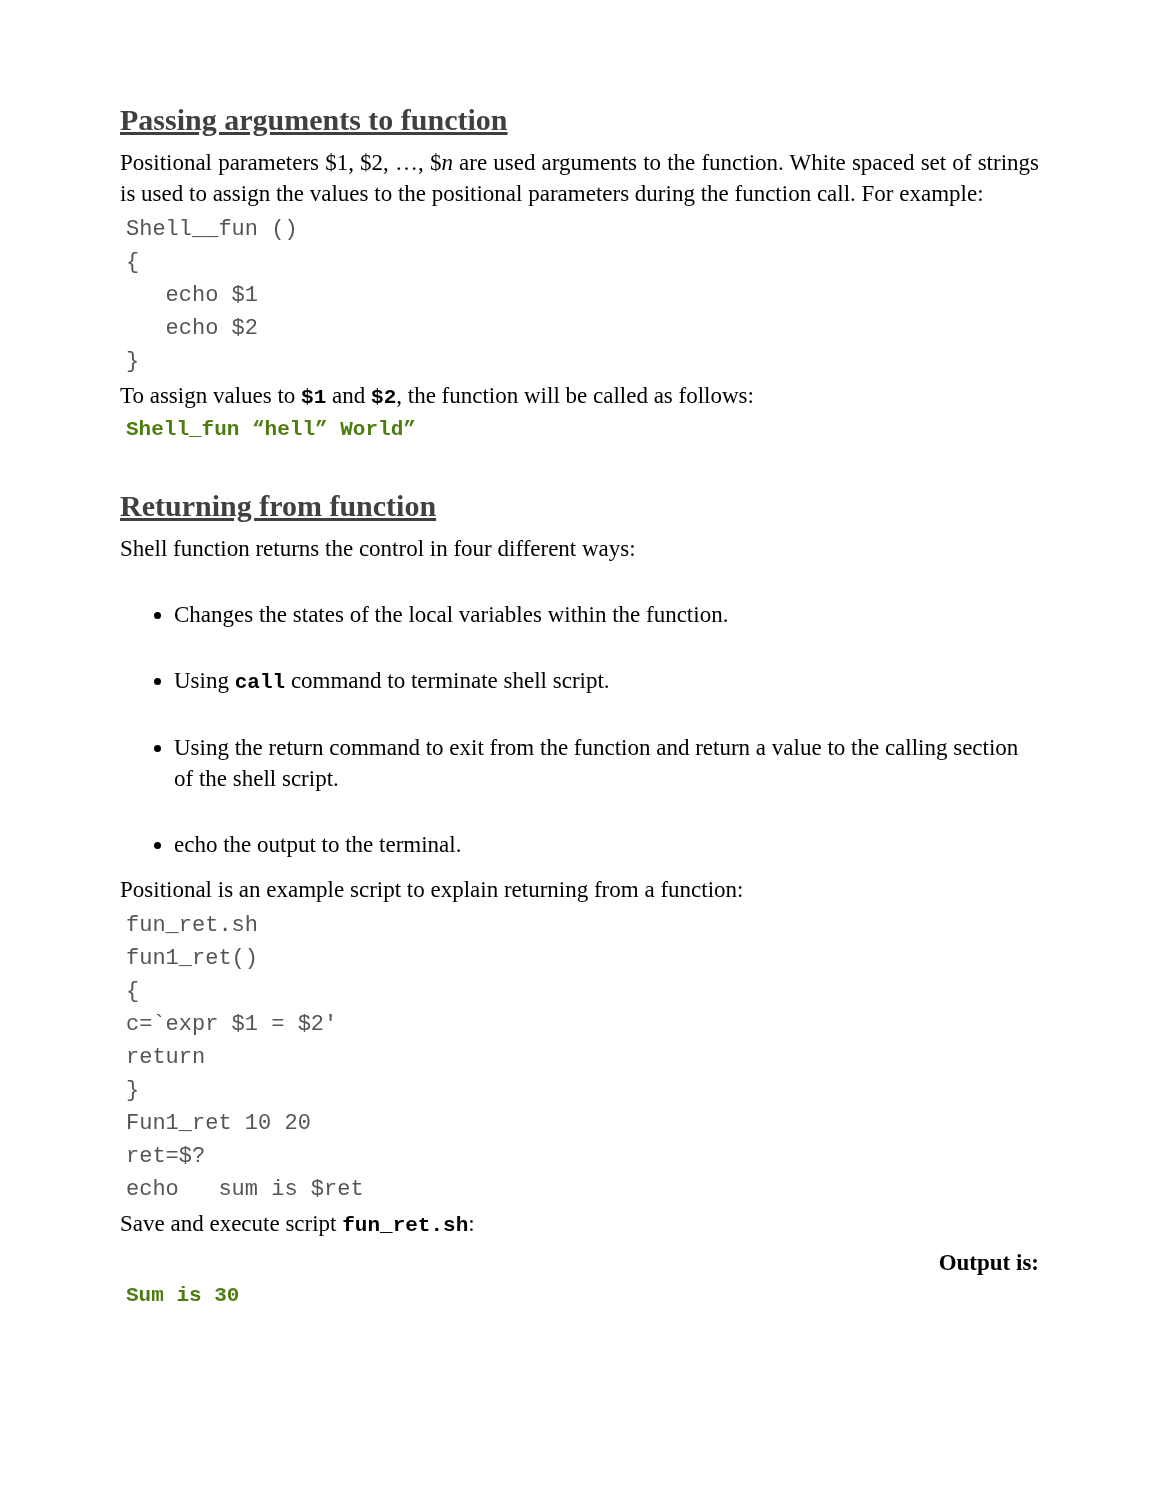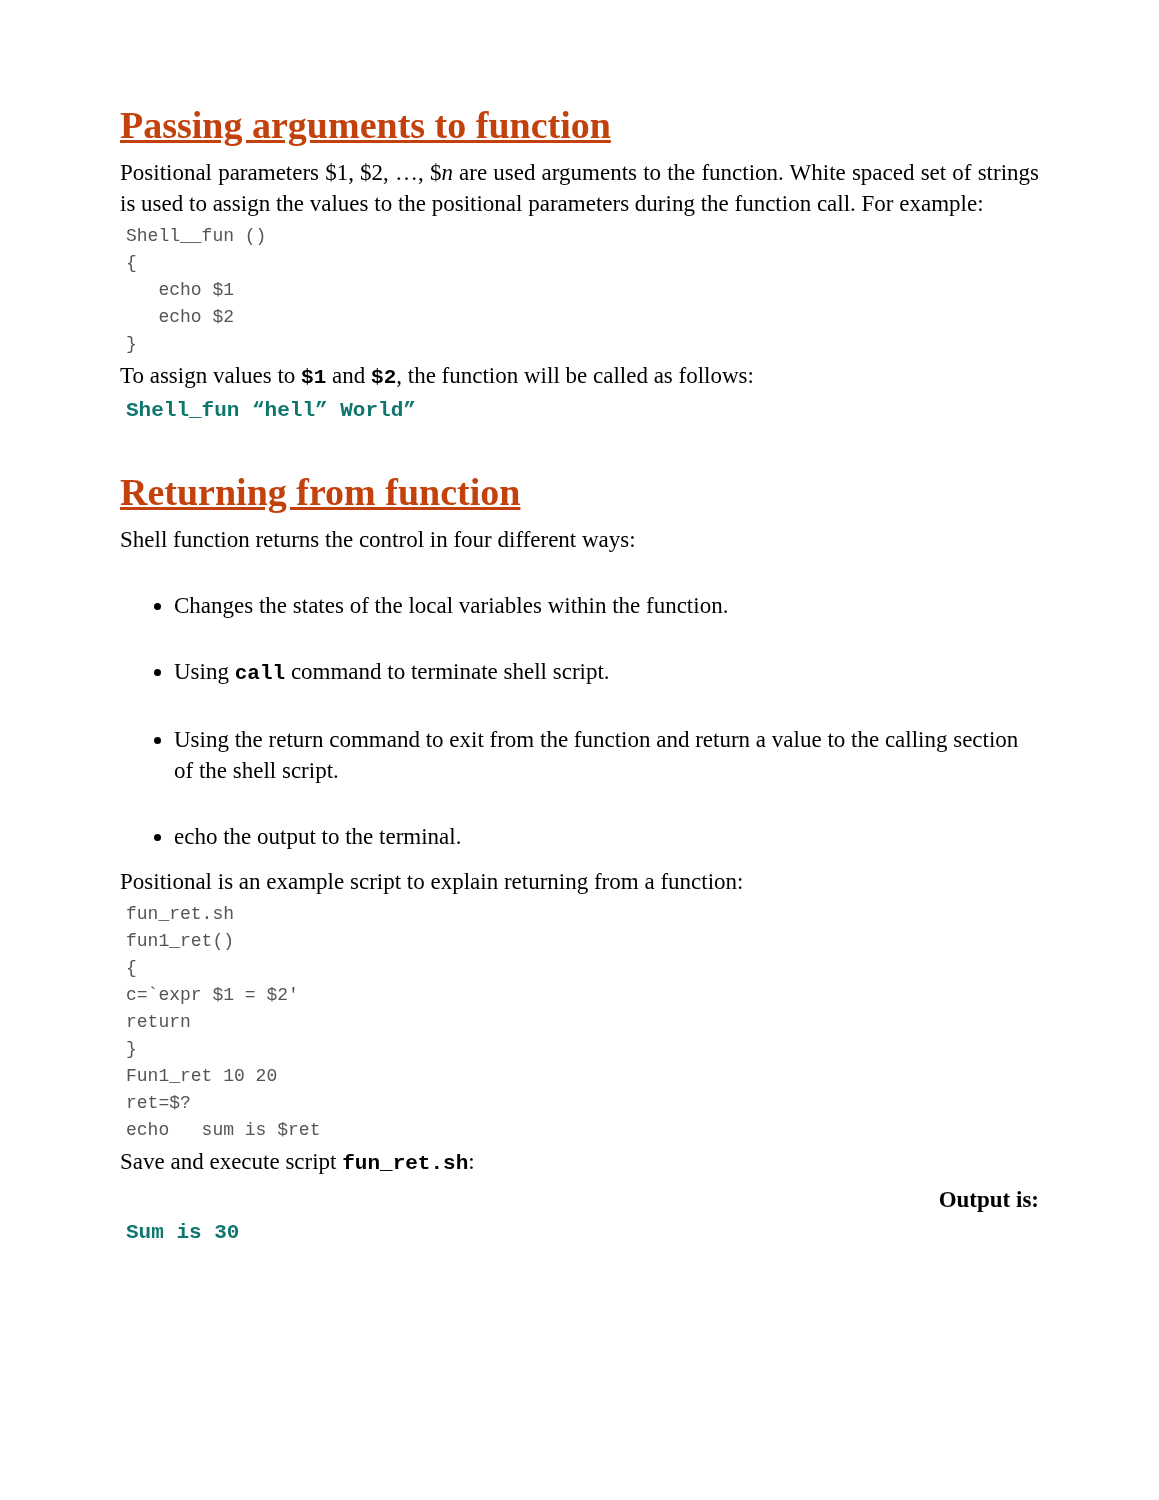--- a/index.html
+++ b/index.html
@@ -8,53 +8,53 @@
     line-height: 1.35;
     color: #000;
     background: #fff;
     max-width: 1159px;
     margin: 0 auto;
     padding: 100px 120px 200px 120px;
     box-sizing: border-box;
   }
   h2.section-title {
     font-family: 'Times New Roman', Georgia, serif;
-    font-size: 38px;
+    font-size: 30px;
     font-weight: bold;
-    color: #c2410c;
+    color: #404040;
     text-decoration: underline;
     margin: 0 0 6px 0;
   }
   h2.section-title.second {
     margin-top: 42px;
   }
   p.body-text {
     margin: 0 0 4px 0;
     text-align: justify;
   }
   .mono {
     font-family: 'Courier New', Courier, monospace;
-    font-size: 18px;
+    font-size: 22px;
     color: #555;
     line-height: 1.5;
     white-space: pre;
     margin: 2px 0;
     padding-left: 6px;
   }
   .mono-bold {
     font-family: 'Courier New', Courier, monospace;
     font-weight: bold;
     font-size: 21px;
     color: #000;
   }
   .mono-bold-block {
     font-family: 'Courier New', Courier, monospace;
     font-weight: bold;
     font-size: 21px;
-    color: #0f766e;
+    color: #4d7c0f;
     margin: 4px 0;
     padding-left: 6px;
   }
   .inline-italic {
     font-style: italic;
   }
   ul.bullets {
     margin: 10px 0 14px 0;
     padding-left: 54px;
   }

